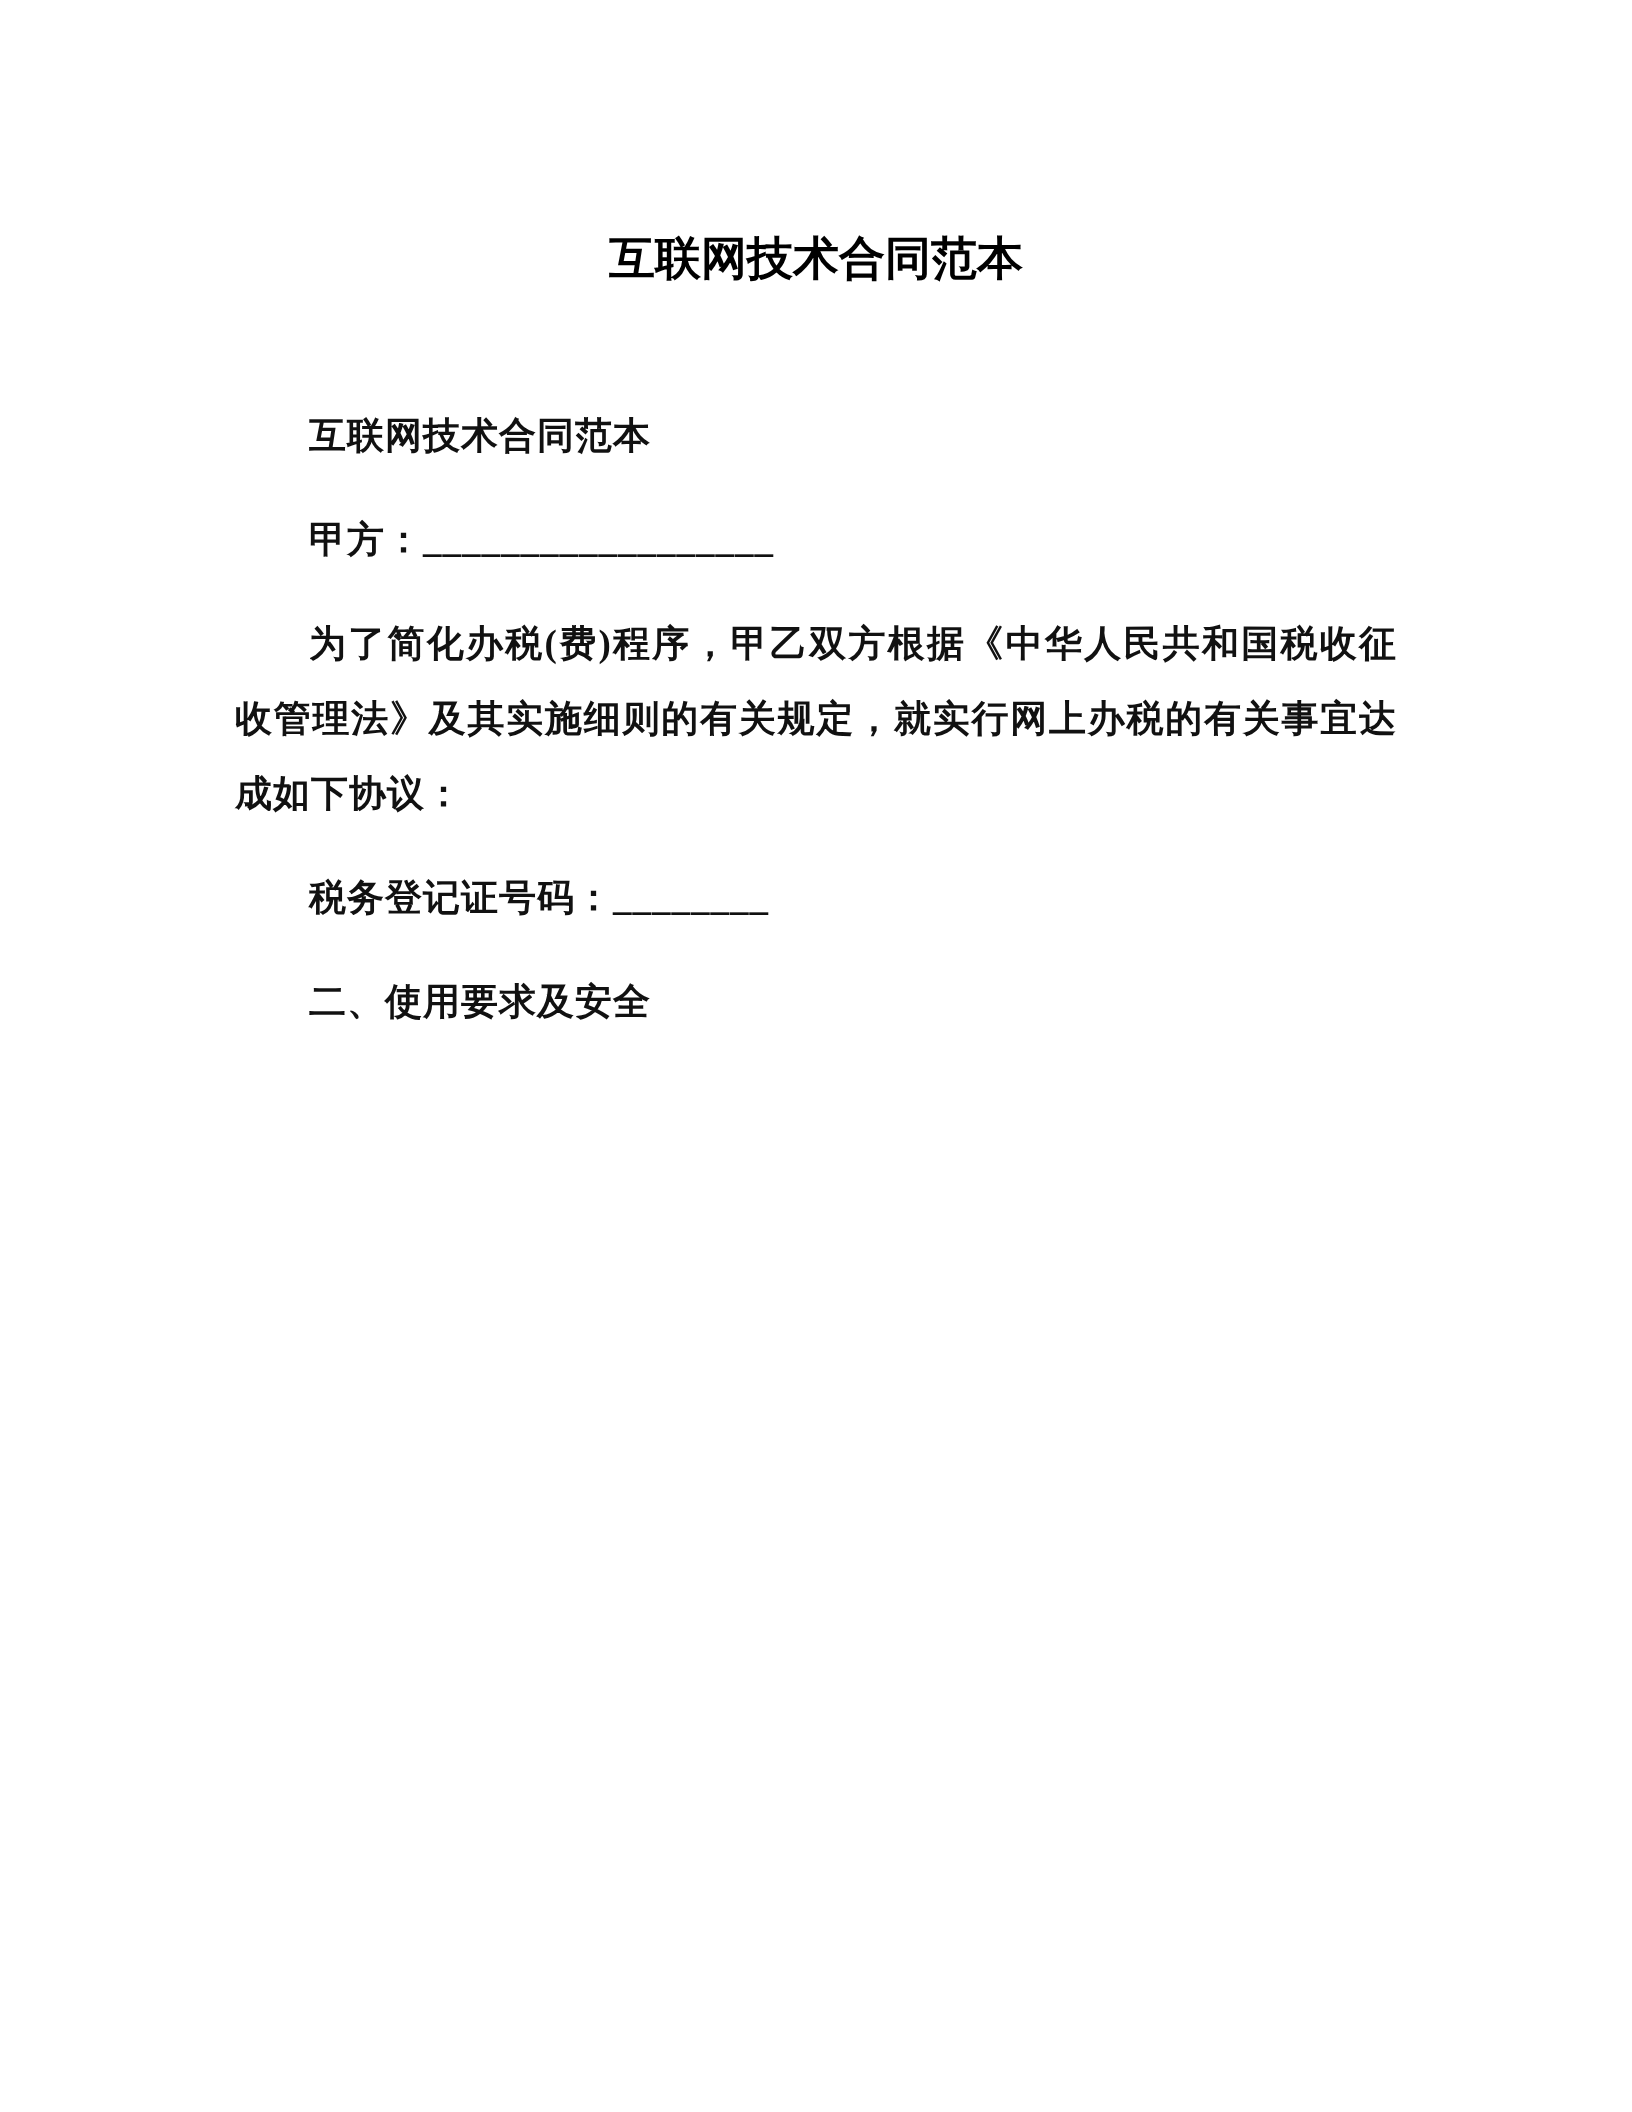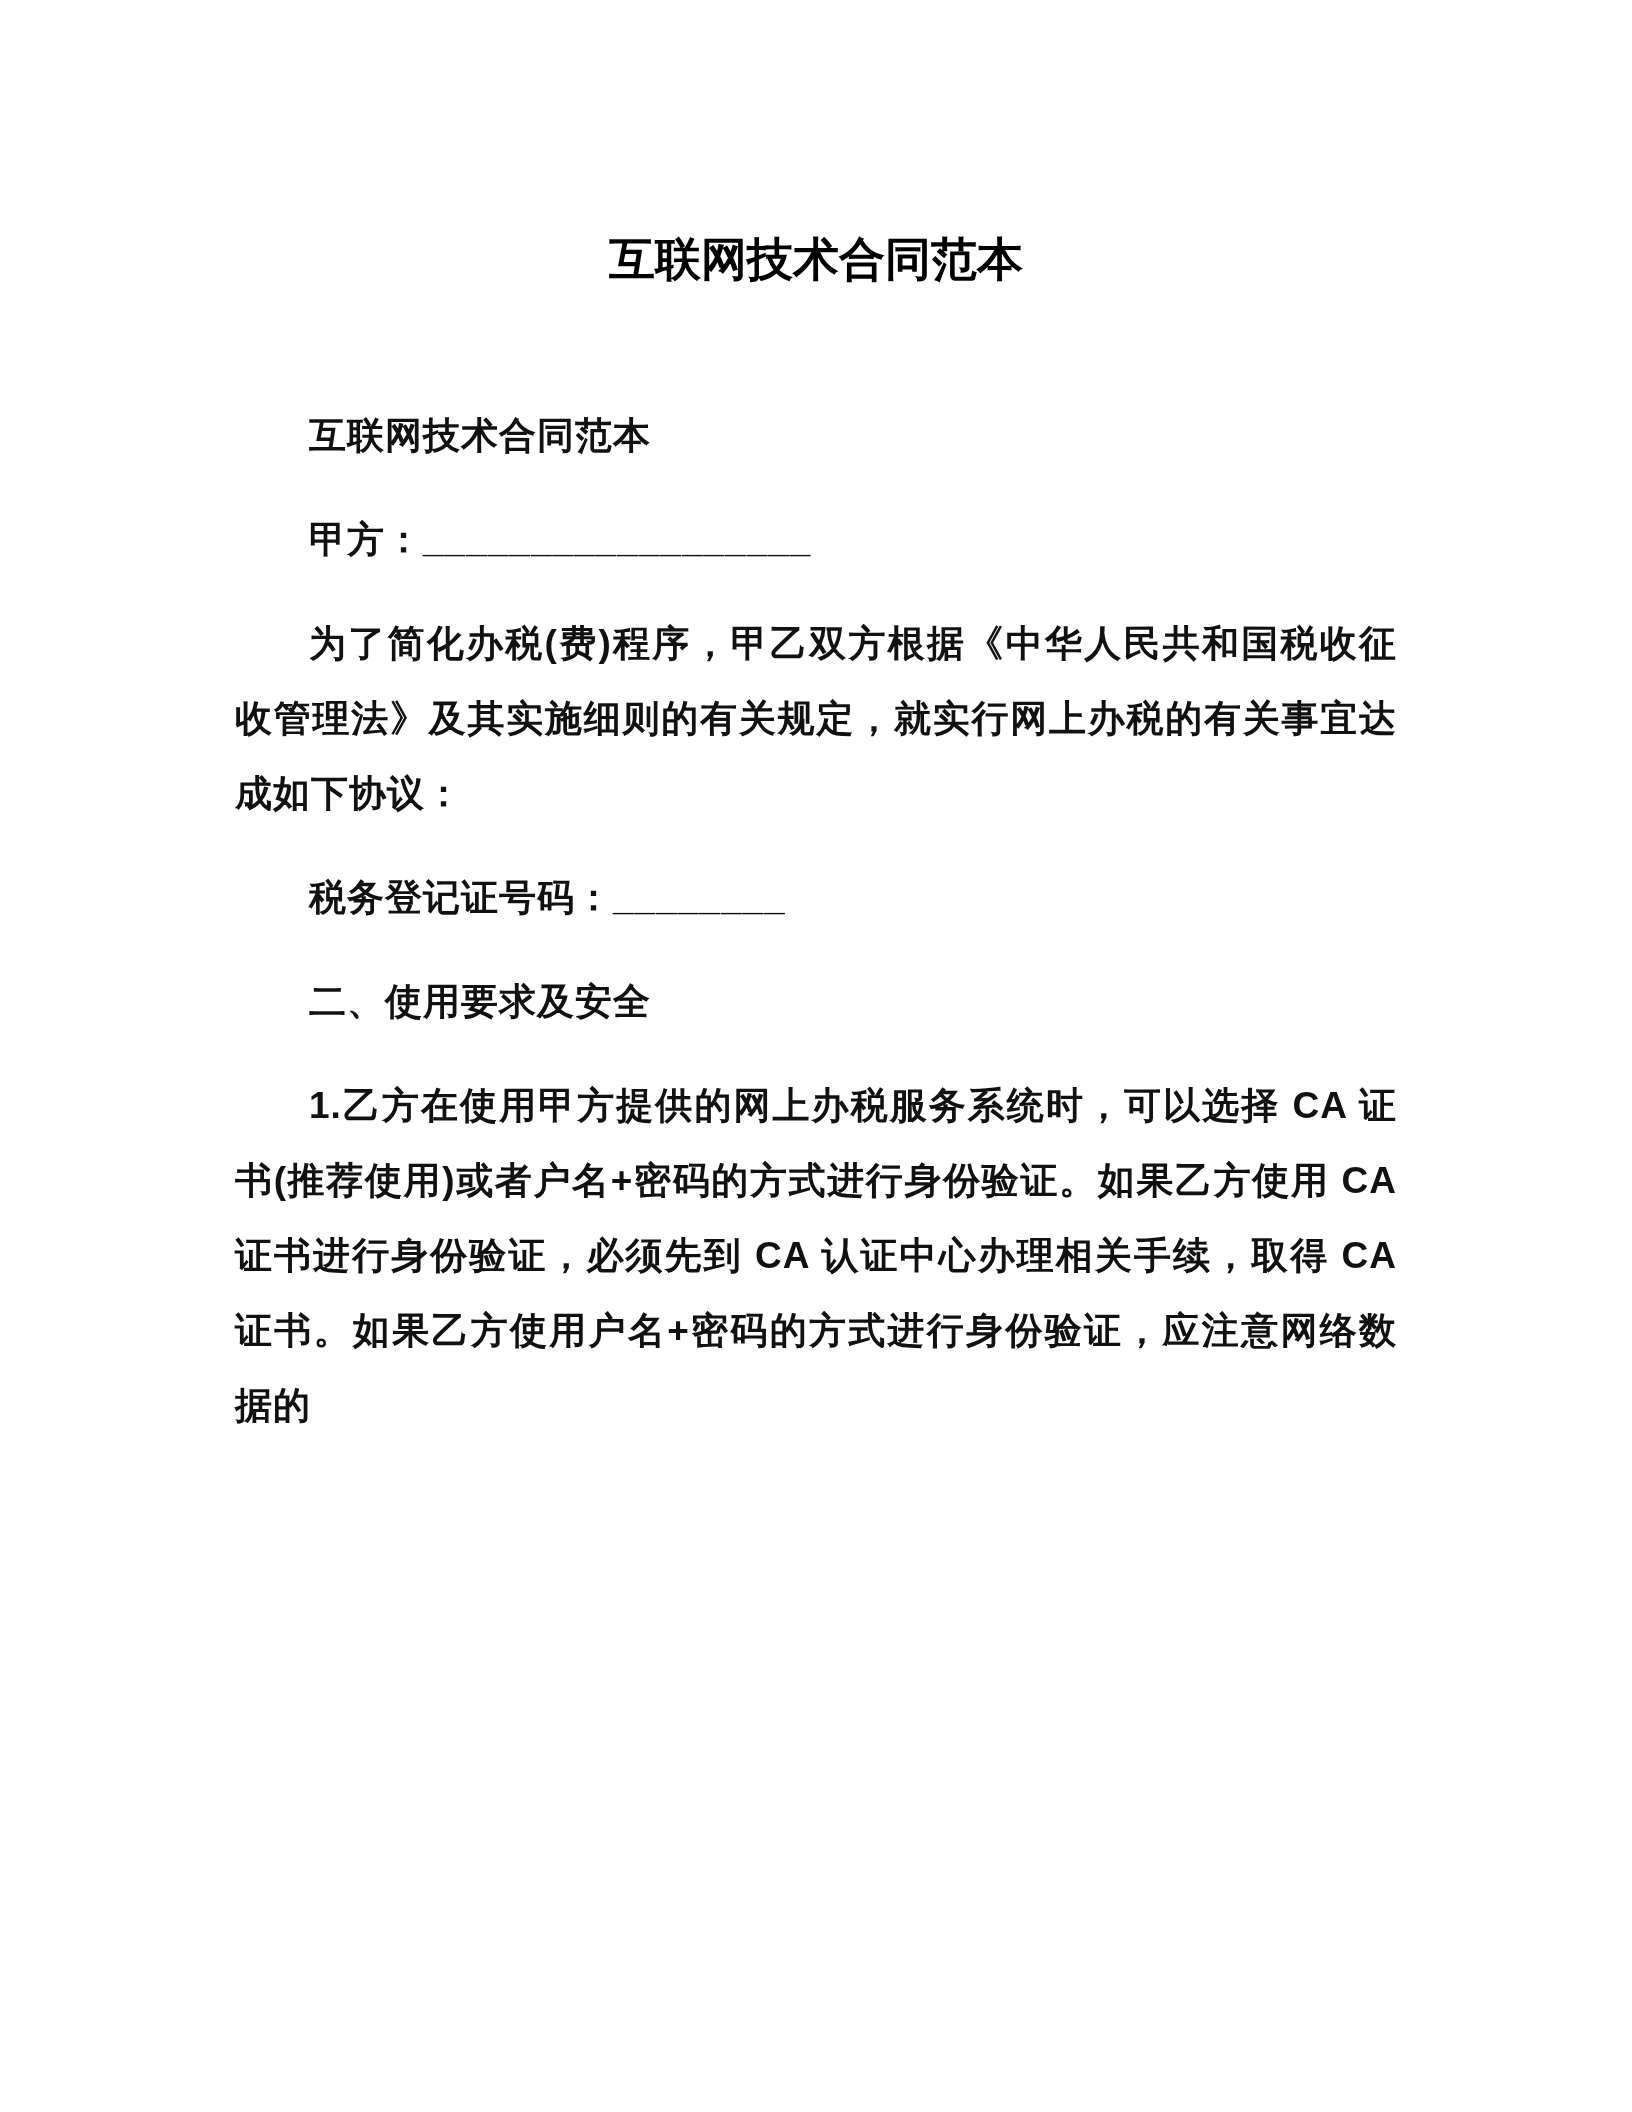--- a/index.html
+++ b/index.html
@@ -7,21 +7,21 @@
       padding: 0;
       background: #ffffff;
     }
     .page {
       position: relative;
       width: 1632px;
       height: 2112px;
       background: #ffffff;
       box-sizing: border-box;
       padding: 228px 235px 0 235px;
-      font-family: Liberation Sans, sans-serif;
+      font-family: Liberation Serif, serif;
       color: #111111;
       overflow: hidden;
     }
     .doc-title {
       margin: 0 0 108px 0;
       text-align: center;
       font-size: 46px;
       line-height: 62px;
       font-weight: 700;
       color: #000000;
@@ -52,16 +52,15 @@
     <p>甲方：__________________</p>
 
 
     <p>为了简化办税(费)程序，甲乙双方根据《中华人民共和国税收征收管理法》及其实施细则的有关规定，就实行网上办税的有关事宜达成如下协议：</p>
 
     <p>税务登记证号码：________</p>
 
 
     <p>二、使用要求及安全</p>
 
-    <p>1.乙方在使用甲方提供的网上办税服务系统时，可以选择 CA 证书(推荐使用)或者户名+密码的方式进行身份验证。如果乙方使用 CA 证书进行身份验证，必须先到 CA 认证中心办理相关手续，取得 CA 证书。如果乙方使用户名+密码的方式进行身份验证，应注意网络数据的</p>
   </div>
 
 </div>
 
 </body></html>

